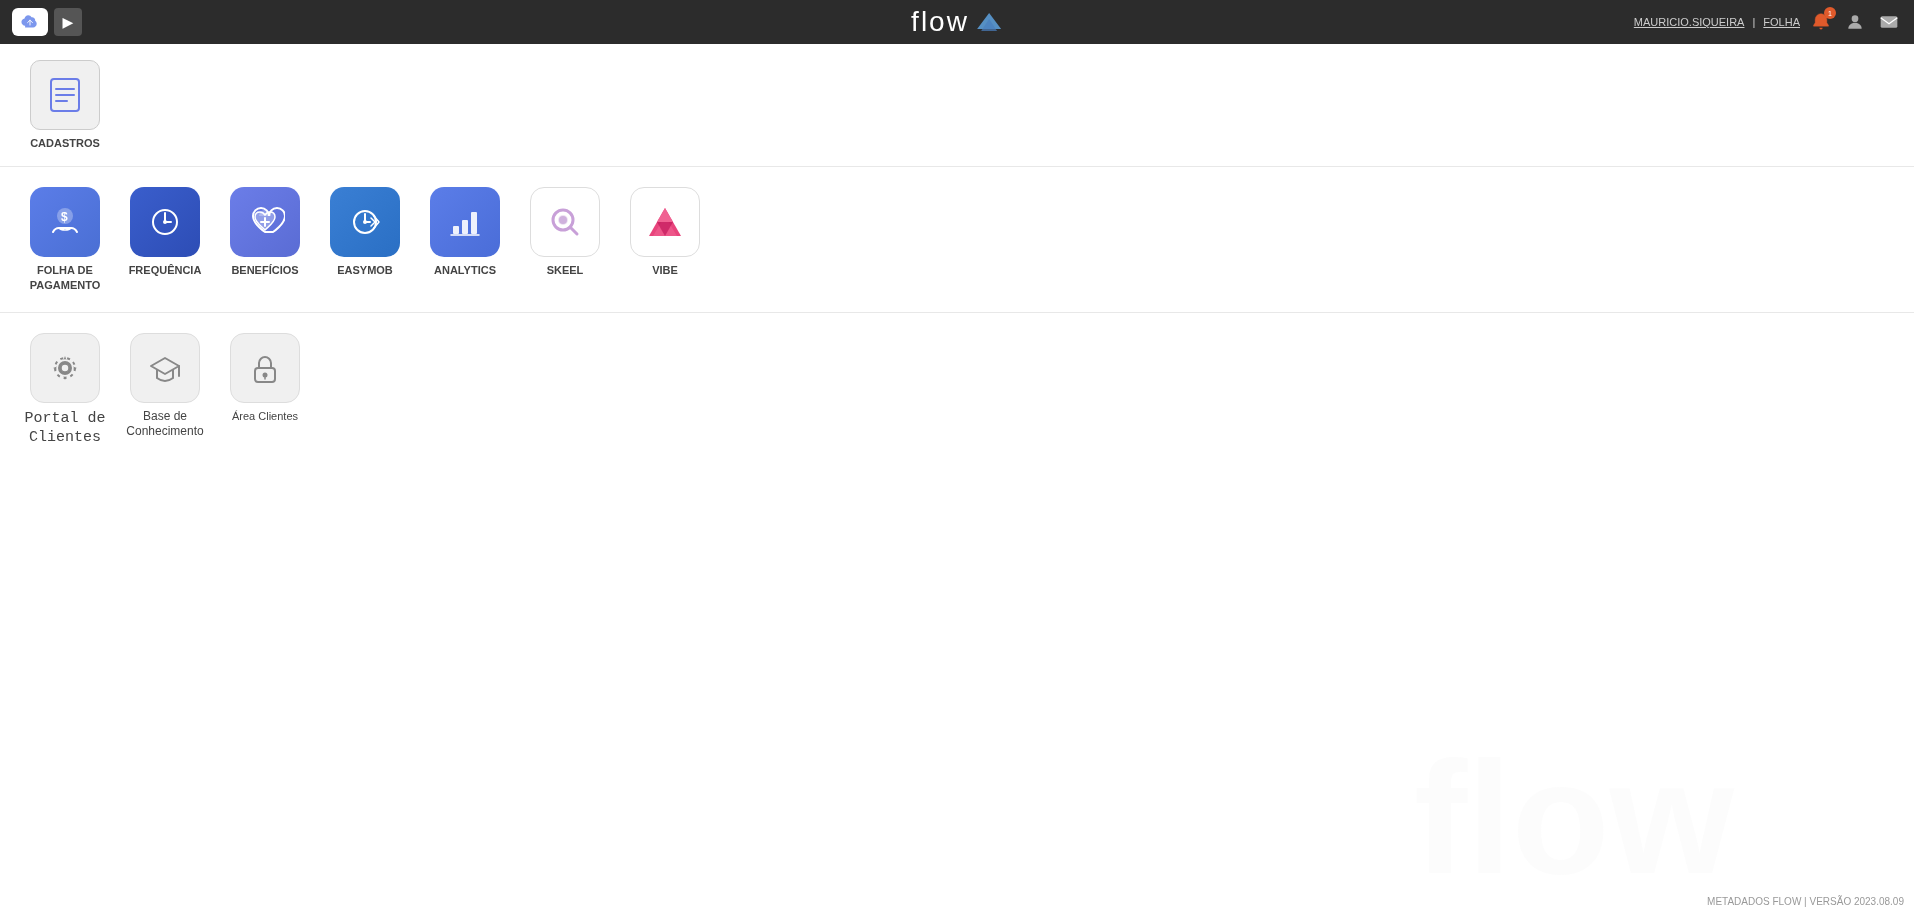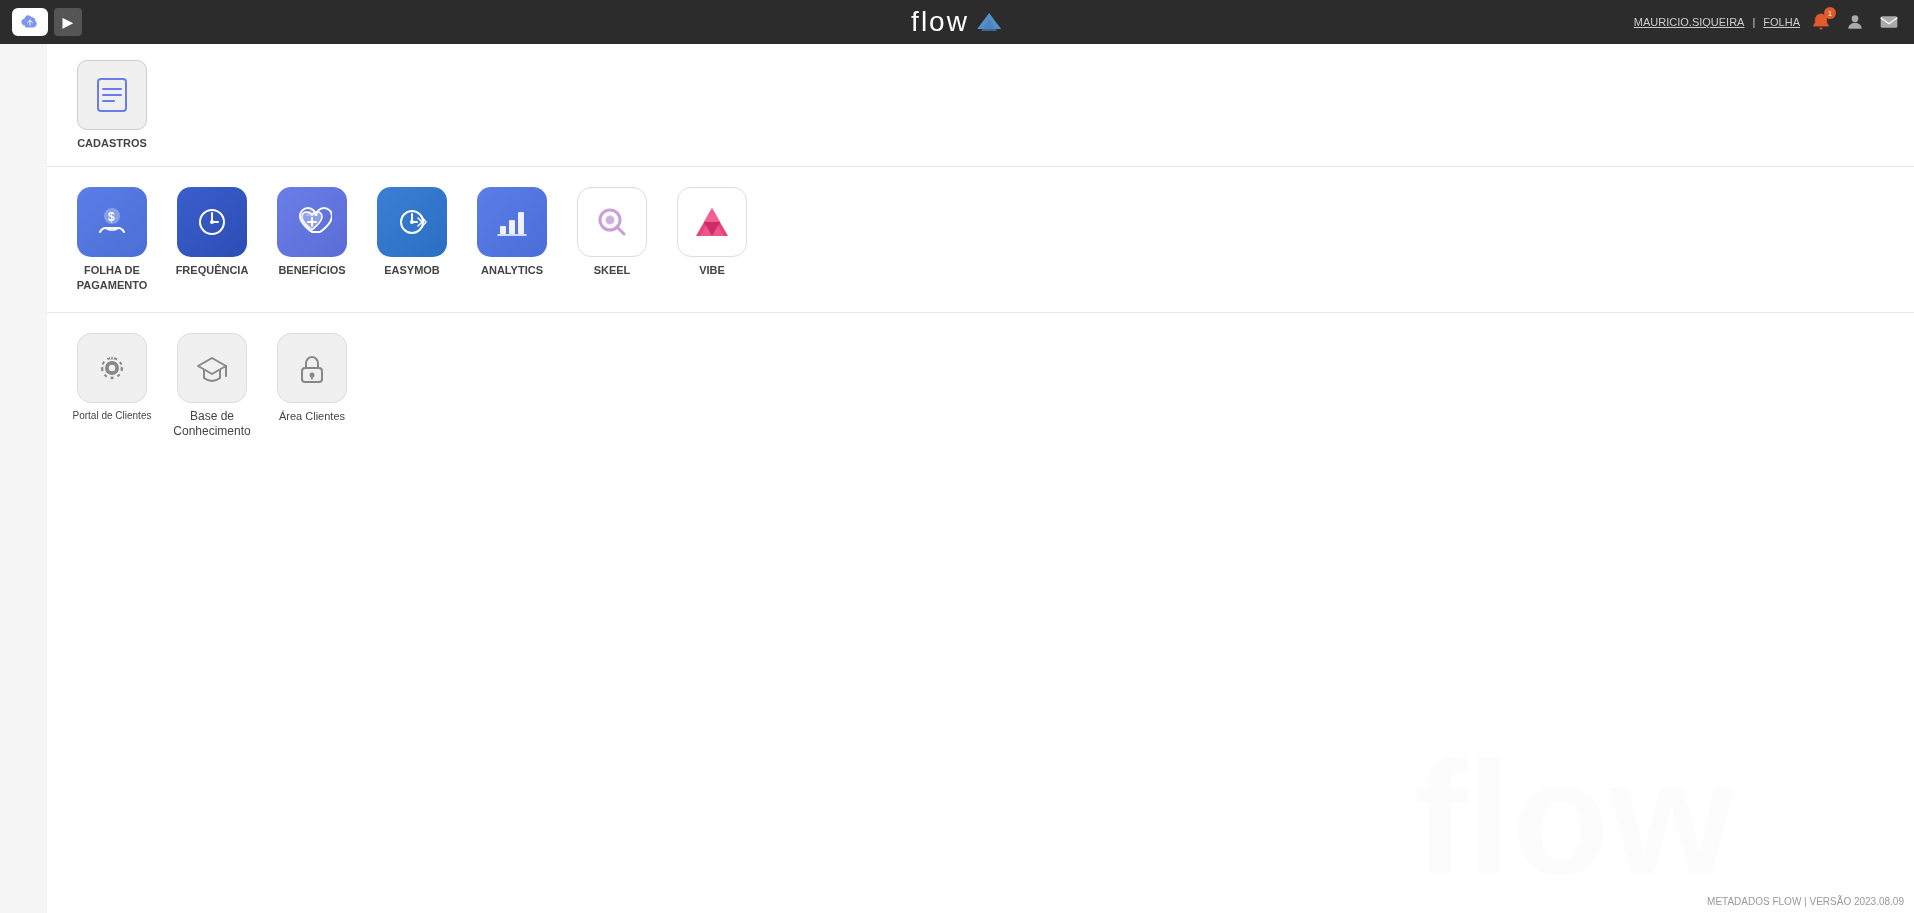--- a/index.html
+++ b/index.html
@@ -105,21 +105,20 @@
       font-size: 7px;
       color: white;
     }
 
     
     .main-content {
       background: white;
       min-height: calc(913px - 44px);
       padding: 0;
       position: relative;
-      margin-left: 47px;
     }
 
     
     .section {
       padding: 16px 20px;
       border-bottom: 1px solid #e0e0e0;
     }
 
     
     .app-grid {
@@ -406,21 +405,21 @@
             <path d="M20 8 L21.5 12 L20 11 L18.5 12 Z" fill="#888"></path>
             <path d="M20 32 L21.5 28 L20 29 L18.5 28 Z" fill="#888"></path>
             <path d="M8 20 L12 18.5 L11 20 L12 21.5 Z" fill="#888"></path>
             <path d="M32 20 L28 18.5 L29 20 L28 21.5 Z" fill="#888"></path>
 
             <circle cx="20" cy="20" r="5" stroke="#888" stroke-width="2" fill="none"></circle>
             <circle cx="20" cy="20" r="10" stroke="#888" stroke-width="2" fill="none" stroke-dasharray="3 4"></circle>
             <circle cx="20" cy="20" r="4" fill="none" stroke="#888" stroke-width="1.5"></circle>
           </svg>
         </div>
-        <span class="app-label" style="font-weight:normal; text-transform:none; font-size:10px;">Portal de Clientes</span>
+        <span class="app-label" style="font-weight:normal; text-transform:none; font-size:15px;font-family:Liberation Mono, monospace;">Portal de Clientes</span>
       </div>
 
       <div class="app-item">
         <div class="app-icon gray-light">
           <svg class="app-svg" viewBox="0 0 40 40" fill="none" xmlns="http://www.w3.org/2000/svg">
 
             <polygon points="20,10 34,18 20,26 6,18" fill="none" stroke="#888" stroke-width="2" stroke-linejoin="round"></polygon>
             <path d="M28 22 L28 30 C28 30 24 33 20 33 C16 33 12 30 12 30 L12 22" stroke="#888" stroke-width="2" stroke-linecap="round" fill="none"></path>
             <line x1="34" y1="18" x2="34" y2="28" stroke="#888" stroke-width="2" stroke-linecap="round"></line>
           </svg>

